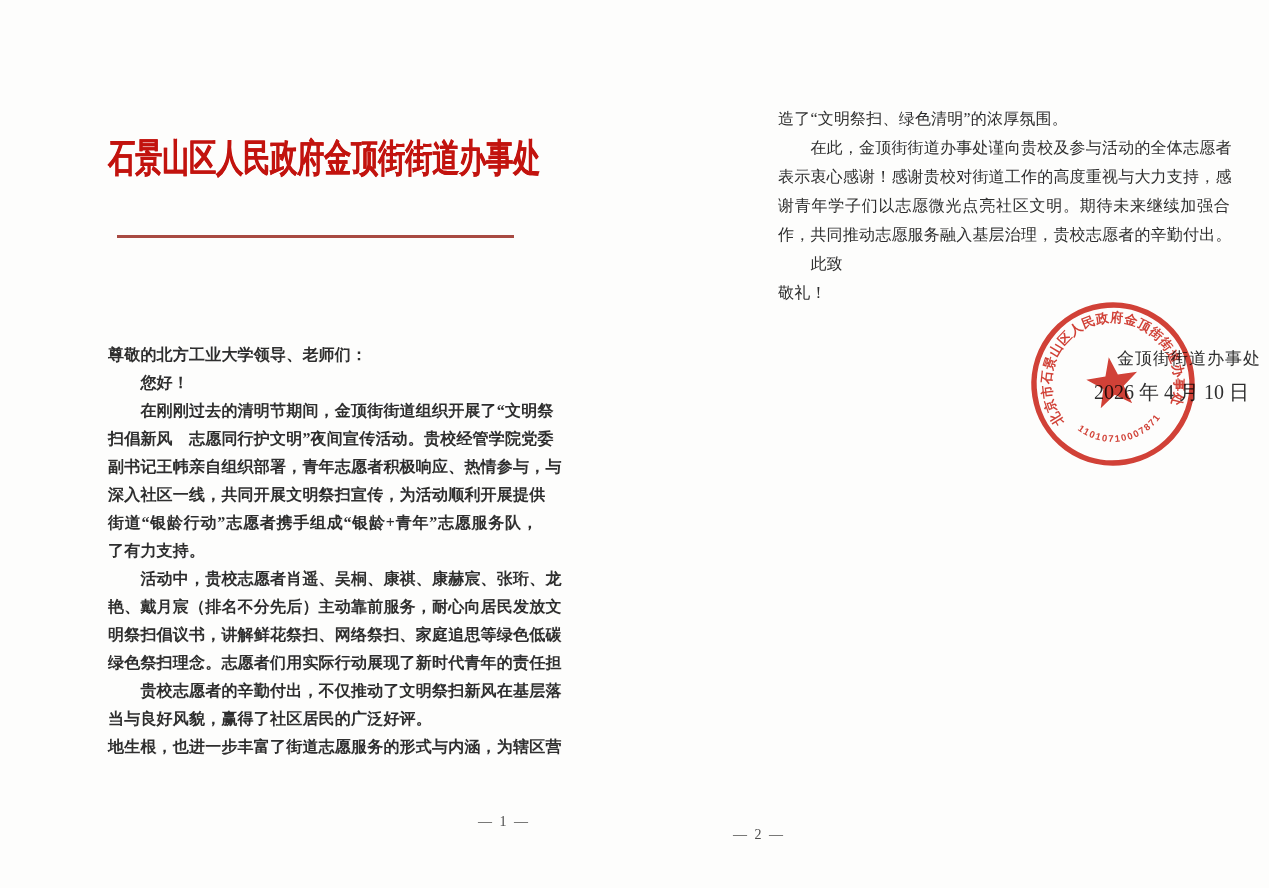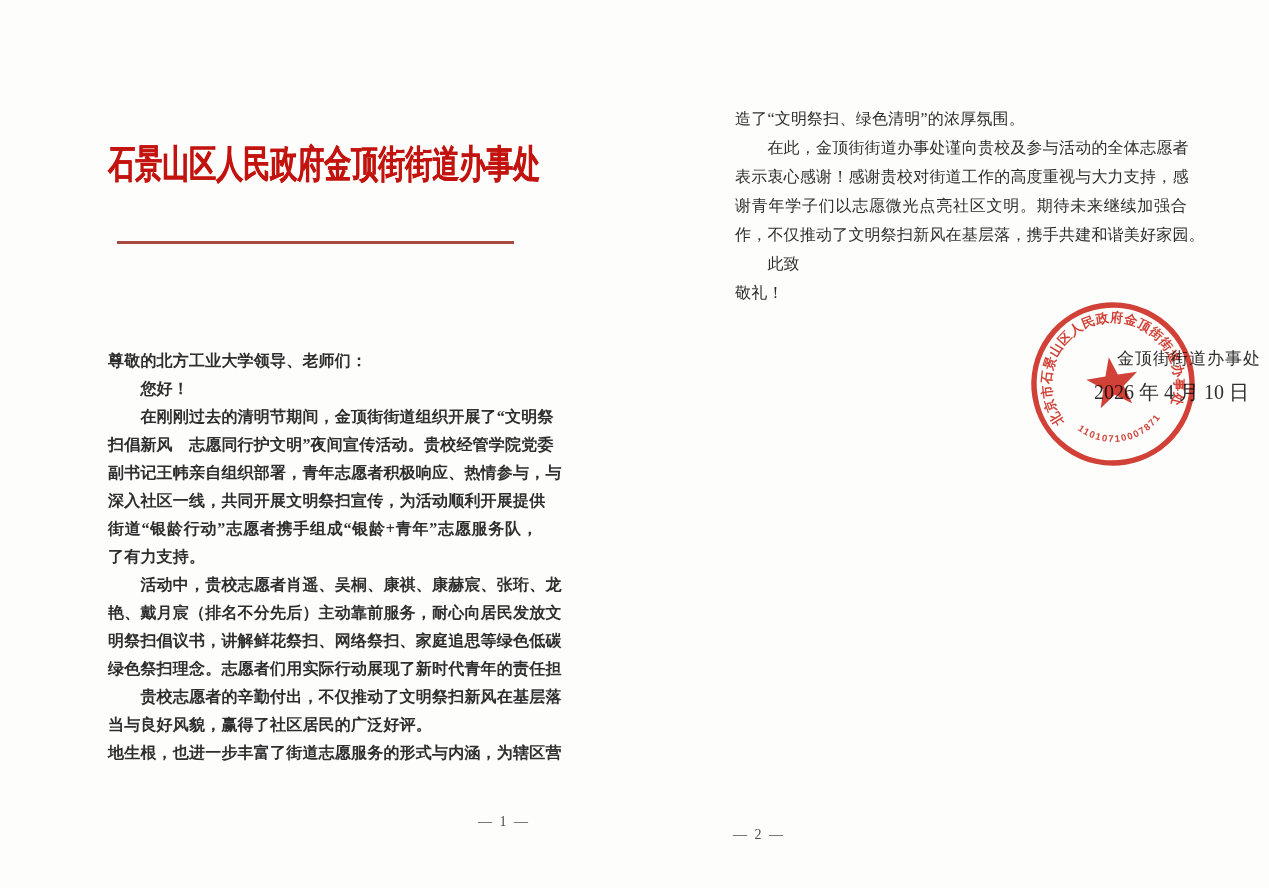--- a/index.html
+++ b/index.html
@@ -6,21 +6,21 @@
   html, body {
     width: 1269px; height: 888px;
     background: #fdfdfc;
     font-family: "Liberation Serif", serif;
     overflow: hidden;
     position: relative;
   }
   .sheet { position: absolute; inset: 0; }
 
   
-  .page1 { position: absolute; left: 108px; top: 6px; width: 430px; height: 680px; }
+  .page1 { position: absolute; left: 108px; top: 0; width: 430px; height: 680px; }
   .letterhead {
     position: absolute; top: 133px; left: 0; width: 100%;
     font-size: 27px; font-weight: 900; color: #c2130e;
     text-align: center; white-space: nowrap;
     transform: scaleY(1.42); transform-origin: center top;
     text-shadow: 0.6px 0 0 #c2130e;
     letter-spacing: 0px;
   }
   .red-rule {
     position: absolute; top: 235px; left: 9px; width: 397px; height: 3px;
@@ -46,21 +46,21 @@
 
   .pagenum {
     position: absolute;
     font-size: 14px; color: #4a4a4a; letter-spacing: 2px;
     white-space: nowrap;
   }
   .pagenum1 { left: 478px; top: 814px; }
   .pagenum2 { left: 733px; top: 827px; }
 
   
-  .page2 { position: absolute; left: 735px; top: 0; width: 452px; height: 888px; }
+  .page2 { position: absolute; left: 778px; top: 0; width: 452px; height: 888px; }
 
   .sig-org {
     position: absolute; top: 347px; right: 8px;
     font-size: 17px; color: #2e2e2e; letter-spacing: 1px;
     z-index: 1; white-space: nowrap; text-align: center;
   }
   .sig-date {
     position: absolute; top: 379px; right: 20px;
     font-size: 20px; color: #2e2e2e;
     z-index: 1; white-space: nowrap;
@@ -114,21 +114,21 @@
     </div>
   </div>
   <div class="pagenum pagenum1">— 1 —</div>
 
   <div class="page2">
     <div class="body2">
       <p class="ln s">造了“文明祭扫、绿色清明”的浓厚氛围。</p>
       <p class="ln">　　在此，金顶街街道办事处谨向贵校及参与活动的全体志愿者</p>
       <p class="ln">表示衷心感谢！感谢贵校对街道工作的高度重视与大力支持，感</p>
       <p class="ln">谢青年学子们以志愿微光点亮社区文明。期待未来继续加强合</p>
-      <p class="ln">作，不仅推动了文明祭扫新风在基层落，携手共建和谐美好家园。</p>
+      <p class="ln">作，共同推动志愿服务融入基层治理，贵校志愿者的辛勤付出。</p>
       <p class="ln s">　　此致</p>
       <p class="ln s">敬礼！</p>
     </div>
   </div>
 
   <div class="sig-org">金顶街街道办事处</div>
   <div class="sig-date">2026 年 4 月 10 日</div>
 
   <div class="seal">
     <svg viewBox="0 0 170 170" xmlns="http://www.w3.org/2000/svg">

